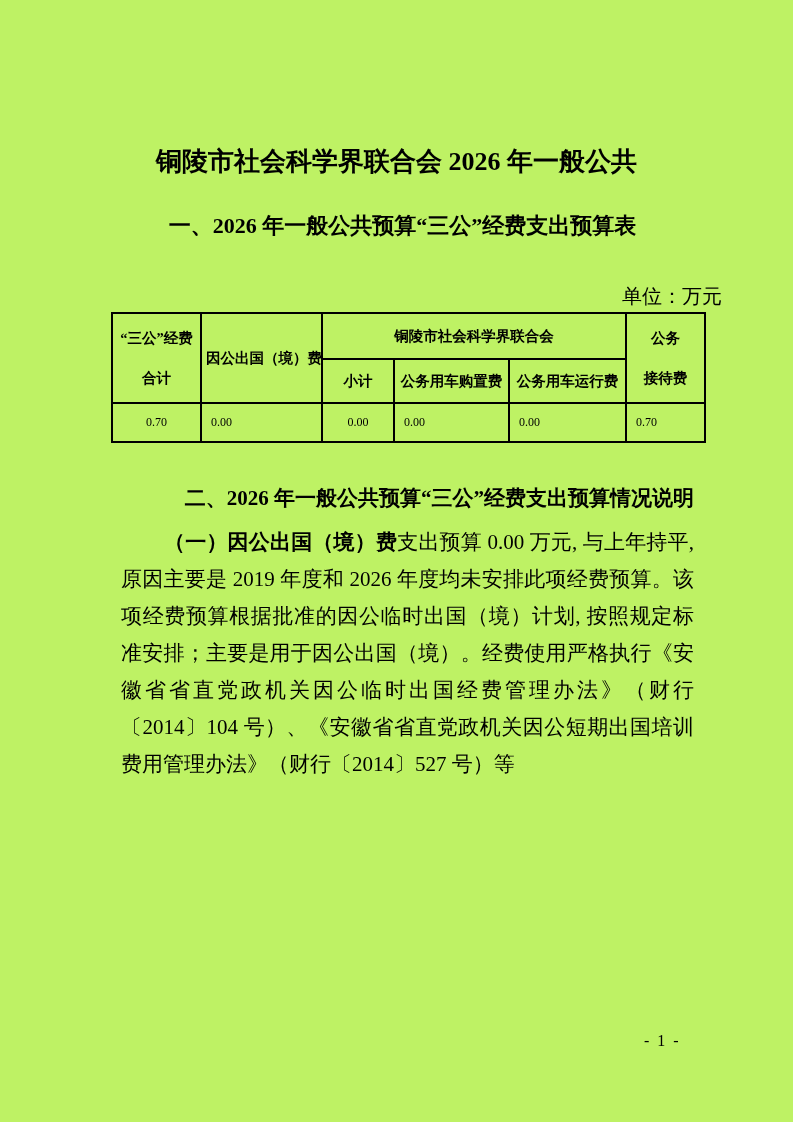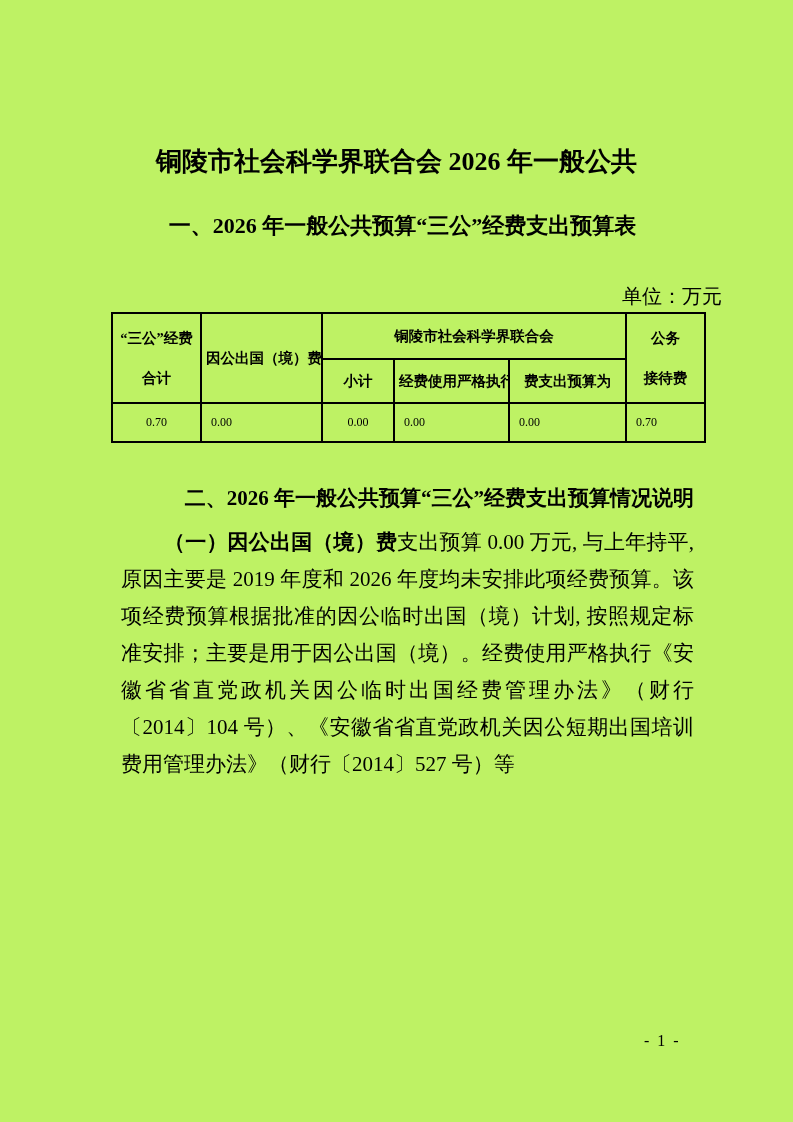--- a/index.html
+++ b/index.html
@@ -127,22 +127,22 @@
         </th>
         <th rowspan="2">因公出国（境）费</th>
         <th colspan="3">铜陵市社会科学界联合会</th>
         <th rowspan="2" class="th-2line">
           <span>公务</span>
           <span>接待费</span>
         </th>
       </tr>
       <tr class="hrow2">
         <th>小计</th>
-        <th>经费使用严格执行</th>
-        <th>费支出预算为</th>
+        <th>公务用车购置费</th>
+        <th>公务用车运行费</th>
       </tr>
     </thead>
     <tbody>
       <tr class="drow">
         <td class="al-center">0.70</td>
         <td class="al-left">0.00</td>
         <td class="al-center">0.00</td>
         <td class="al-left">0.00</td>
         <td class="al-left">0.00</td>
         <td class="al-left">0.70</td>

